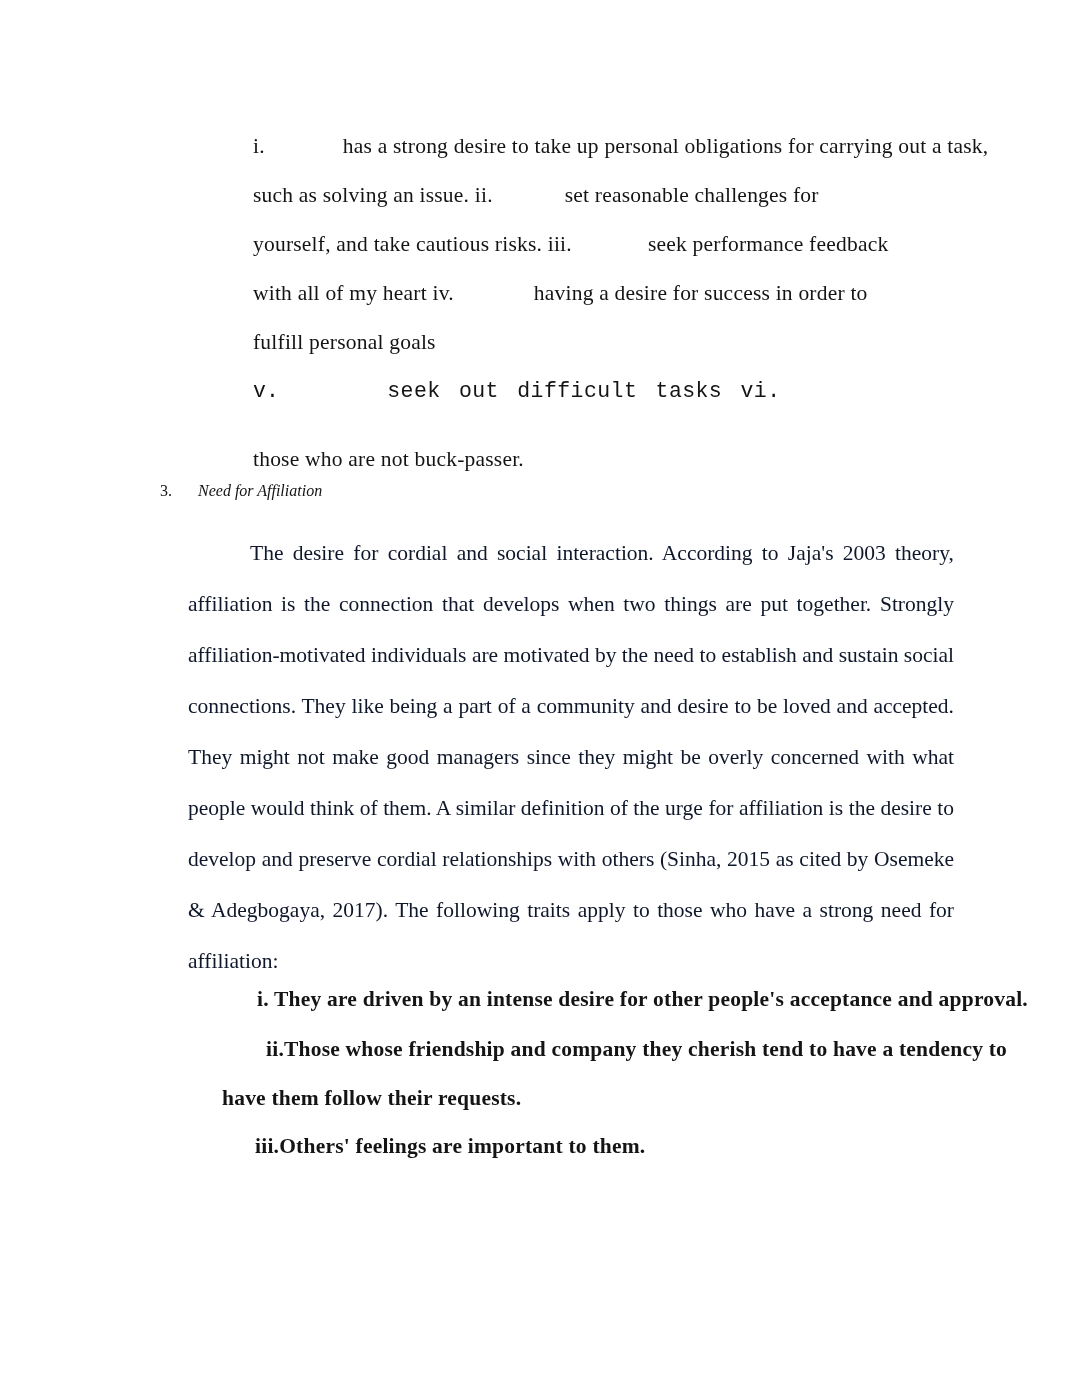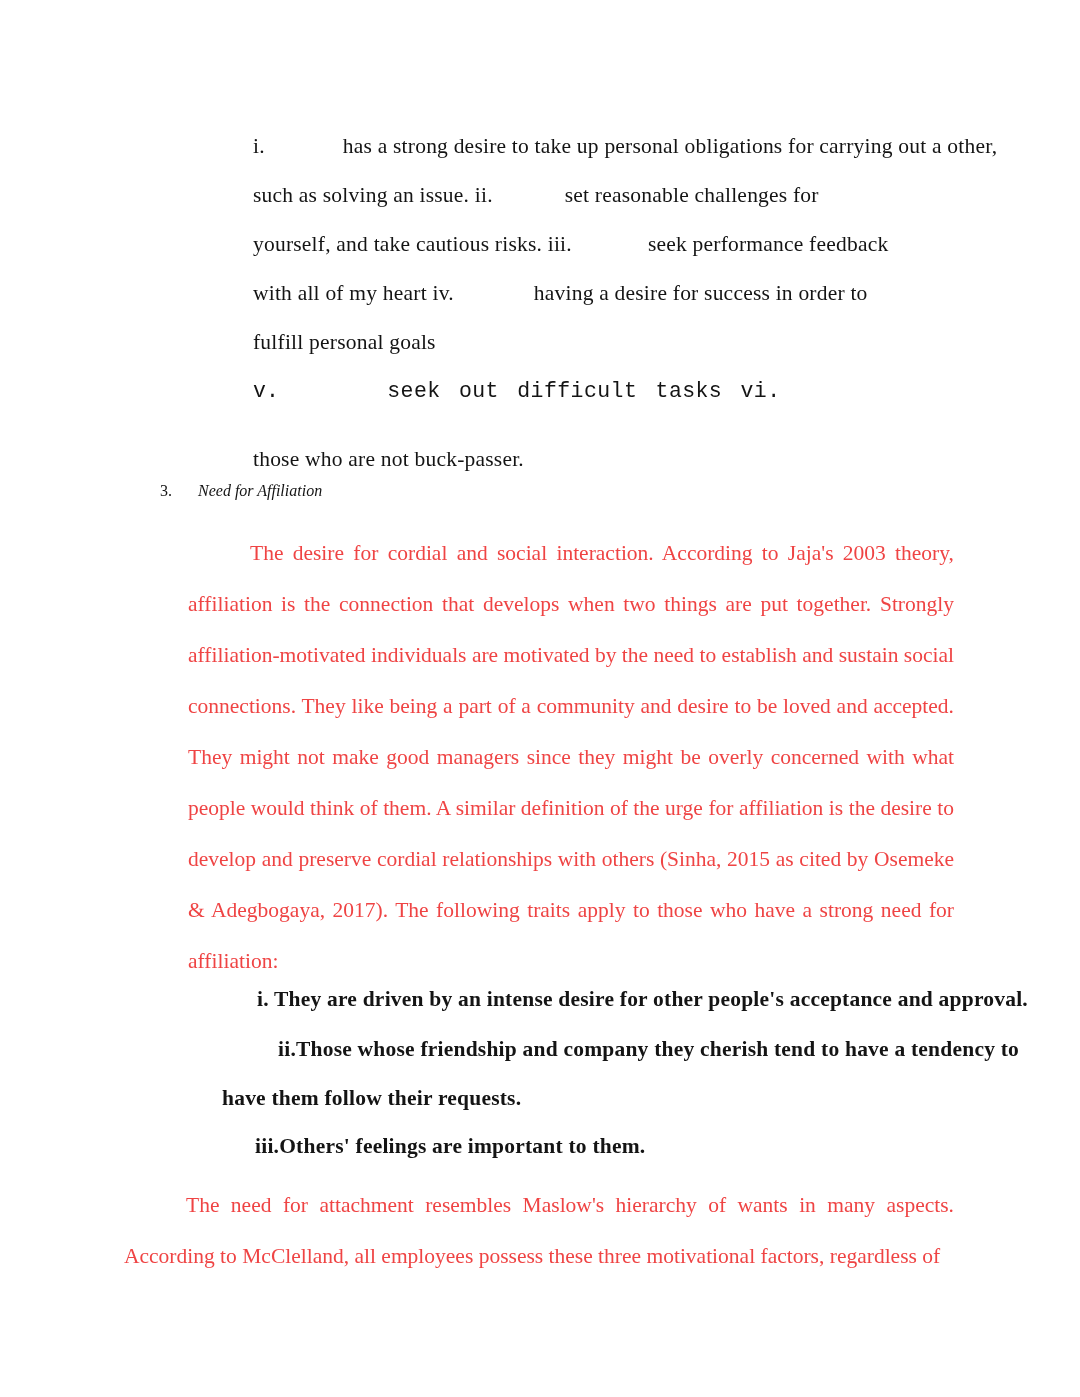--- a/index.html
+++ b/index.html
@@ -27,21 +27,21 @@
     font-size: 21.5px;
     line-height: 26px;
     color: #141414;
     white-space: pre;
     letter-spacing: 0.01em;
   }
   .para {
     position: absolute;
     font-size: 21.5px;
     line-height: 51px;
-    color: #ef4444;
+    color: #0f172a;
     text-align: justify;
     text-justify: inter-word;
   }
 
   
   .blk1 { left: 253px; }
 
   
   .heading {
     position: absolute;
@@ -86,21 +86,21 @@
   }
   #closing-paragraph .first-indent { display: inline-block; width: 62px; }
 </style>
 </head>
 <body>
 
 <div class="page">
 
   <div>
 
-    <div class="ln blk1" style="top:133px;"><span>i.</span><span class="tab-a"></span><span>has a strong desire to take up personal obligations for carrying out a other,</span></div>
+    <div class="ln blk1" style="top:133px;"><span>i.</span><span class="tab-a"></span><span>has a strong desire to take up personal obligations for carrying out a task,</span></div>
 
     <div class="ln blk1" style="top:182px;"><span>such as solving an issue. ii.</span><span class="tab-b"></span><span>set reasonable challenges for</span></div>
 
     <div class="ln blk1" style="top:231px;"><span>yourself, and take cautious risks. iii.</span><span class="tab-c"></span><span>seek performance feedback</span></div>
 
     <div class="ln blk1" style="top:280px;"><span>with all of my heart iv.</span><span class="tab-d"></span><span>having a desire for success in order to</span></div>
 
     <div class="ln blk1" style="top:329px;">fulfill personal goals</div>
 
     <div class="ln blk1" style="top:378px;font-family:Liberation Mono, monospace;"><span>v.</span><span class="tab-e"></span><span class="spread">seek out difficult tasks vi.</span></div>
@@ -108,22 +108,21 @@
     <div class="ln blk1" style="top:427px;margin-top:19px;">those who are not buck-passer.</div>
   </div>
 
   <div class="heading" style="top:478px;"><span class="num">3.</span><span class="ttl">Need for Affiliation</span></div>
 
   <div class="para" id="main-paragraph"><span class="first-indent"></span><span>The desire for cordial and social interaction. According to Jaja's 2003 theory, affiliation is the connection that develops when two things are put together. Strongly affiliation-motivated individuals are motivated by the need to establish and sustain social connections. They like being a part of a community and desire to be loved and accepted. They might not make good managers since they might be overly concerned with what people would think of them. A similar definition of the urge for affiliation is the desire to develop and preserve cordial relationships with others (Sinha, 2015 as cited by Osemeke &amp; Adegbogaya, 2017). The following traits apply to those who have a strong need for affiliation:</span></div>
 
   <div>
     <div class="ln sub" style="left:257px; top:986px;">i. They are driven by an intense desire for other people's acceptance and approval.</div>
 
-    <div class="ln sub" style="left:278px; top:1036px;">ii.Those whose friendship and company they cherish tend to have a tendency to</div>
+    <div class="ln sub" style="left:266px; top:1036px;">ii.Those whose friendship and company they cherish tend to have a tendency to</div>
 
     <div class="ln sub" style="left:222px; top:1085px;">have them follow their requests.</div>
 
     <div class="ln sub" style="left:255px; top:1133px;">iii.Others' feelings are important to them.</div>
   </div>
 
-  <div class="para" id="closing-paragraph"><span class="first-indent"></span><span>The need for attachment resembles Maslow's hierarchy of wants in many aspects. According to McClelland, all employees possess these three motivational factors, regardless of</span></div>
 
 </div>
 
 </body></html>

